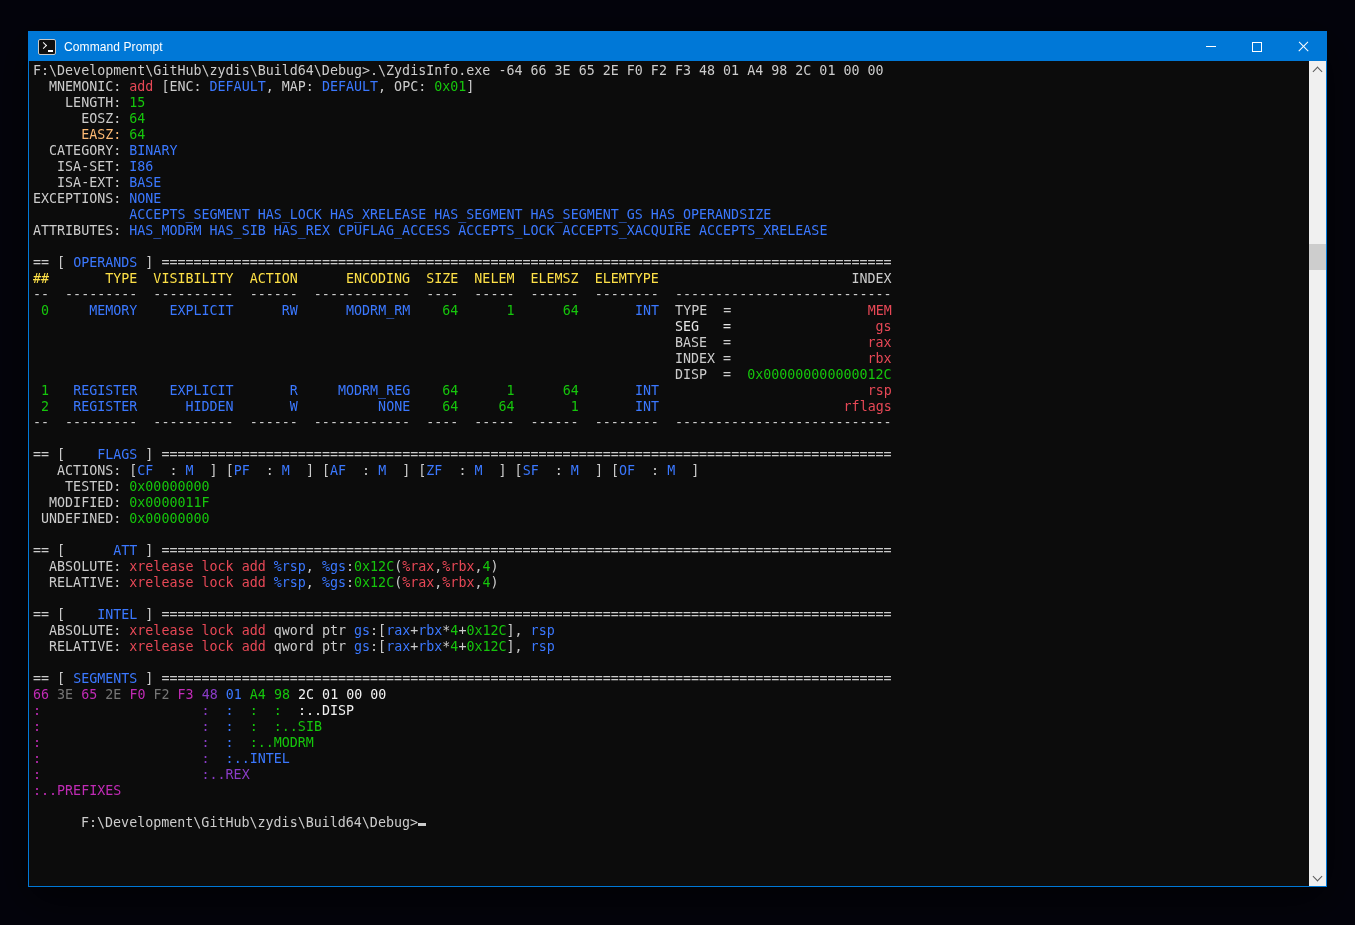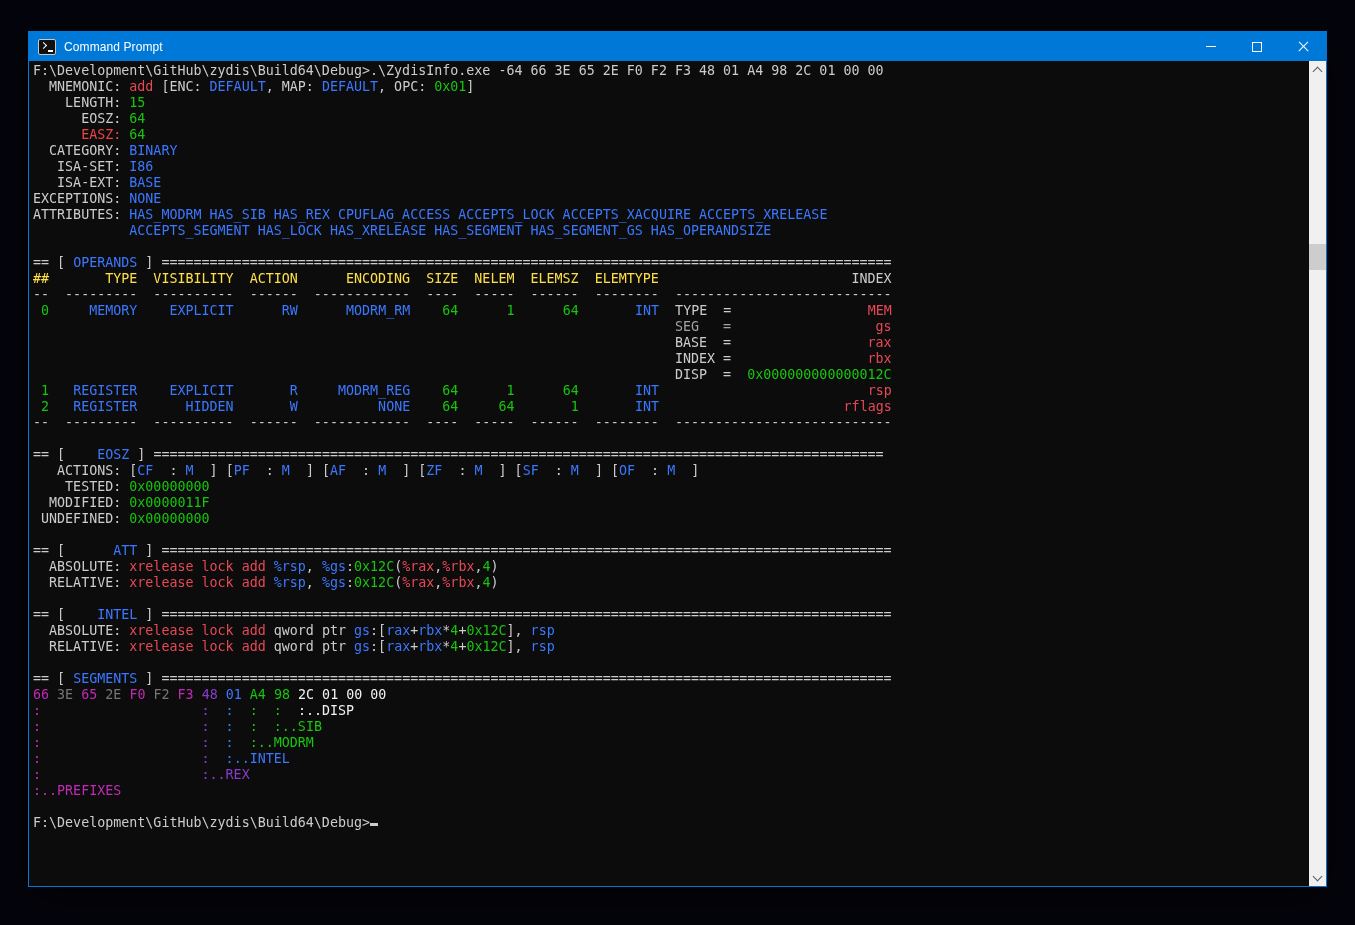--- a/index.html
+++ b/index.html
@@ -83,41 +83,41 @@
         <span class="ico-close"></span>
       </div>
     </div>
   </div>
   <div class="win-body">
     <div class="console">
         <div class="tl"><span style="color: rgb(204, 204, 204);">F:\Development\GitHub\zydis\Build64\Debug&gt;.\ZydisInfo.exe -64 66 3E 65 2E F0 F2 F3 48 01 A4 98 2C 01 00 00</span></div>
         <div class="tl"><span style="color: rgb(204, 204, 204);">  MNEMONIC: </span><span style="color: rgb(231, 72, 86);">add</span><span style="color: rgb(204, 204, 204);"> [ENC: </span><span style="color: rgb(59, 120, 255);">DEFAULT</span><span style="color: rgb(204, 204, 204);">, MAP: </span><span style="color: rgb(59, 120, 255);">DEFAULT</span><span style="color: rgb(204, 204, 204);">, OPC: </span><span style="color: rgb(22, 198, 12);">0x01</span><span style="color: rgb(204, 204, 204);">]</span></div>
         <div class="tl"><span style="color: rgb(204, 204, 204);">    LENGTH: </span><span style="color: rgb(22, 198, 12);">15</span></div>
         <div class="tl"><span style="color: rgb(204, 204, 204);">      EOSZ: </span><span style="color: rgb(22, 198, 12);">64</span></div>
-        <div class="tl"><span style="color: #ef4444;">      EASZ: </span><span style="color: rgb(22, 198, 12);">64</span></div>
+        <div class="tl"><span style="color: #fdba74;">      EASZ: </span><span style="color: rgb(22, 198, 12);">64</span></div>
         <div class="tl"><span style="color: rgb(204, 204, 204);">  CATEGORY: </span><span style="color: rgb(59, 120, 255);">BINARY</span></div>
         <div class="tl"><span style="color: rgb(204, 204, 204);">   ISA-SET: </span><span style="color: rgb(59, 120, 255);">I86</span></div>
         <div class="tl"><span style="color: rgb(204, 204, 204);">   ISA-EXT: </span><span style="color: rgb(59, 120, 255);">BASE</span></div>
         <div class="tl"><span style="color: rgb(204, 204, 204);">EXCEPTIONS: </span><span style="color: rgb(59, 120, 255);">NONE</span></div>
+        <div class="tl"><span style="color: rgb(204, 204, 204);">            </span><span style="color: rgb(59, 120, 255);">ACCEPTS_SEGMENT HAS_LOCK HAS_XRELEASE HAS_SEGMENT HAS_SEGMENT_GS HAS_OPERANDSIZE</span></div>
         <div class="tl"><span style="color: rgb(204, 204, 204);">ATTRIBUTES: </span><span style="color: rgb(59, 120, 255);">HAS_MODRM HAS_SIB HAS_REX CPUFLAG_ACCESS ACCEPTS_LOCK ACCEPTS_XACQUIRE ACCEPTS_XRELEASE</span></div>
-        <div class="tl"><span style="color: rgb(204, 204, 204);">            </span><span style="color: rgb(59, 120, 255);">ACCEPTS_SEGMENT HAS_LOCK HAS_XRELEASE HAS_SEGMENT HAS_SEGMENT_GS HAS_OPERANDSIZE</span></div>
         <div class="tl">&nbsp;</div>
         <div class="tl"><span style="color: rgb(204, 204, 204);">== [ </span><span style="color: rgb(59, 120, 255);">OPERANDS</span><span style="color: rgb(204, 204, 204);"> ] </span><span style="color: rgb(204, 204, 204);">===========================================================================================</span></div>
         <div class="tl"><span style="color: #fde047;">##       TYPE  VISIBILITY  ACTION      ENCODING  SIZE  NELEM  ELEMSZ  ELEMTYPE</span><span style="color: rgb(204, 204, 204);">                        </span><span style="color: rgb(204, 204, 204);">INDEX</span></div>
         <div class="tl"><span style="color: rgb(204, 204, 204);">--  ---------  ----------  ------  ------------  ----  -----  ------  --------  </span><span style="color: rgb(204, 204, 204);">---------------------------</span></div>
         <div class="tl"><span style="color: rgb(204, 204, 204);"> </span><span style="color: rgb(22, 198, 12);">0</span><span style="color: rgb(204, 204, 204);">     </span><span style="color: rgb(59, 120, 255);">MEMORY</span><span style="color: rgb(204, 204, 204);">    </span><span style="color: rgb(59, 120, 255);">EXPLICIT</span><span style="color: rgb(204, 204, 204);">      </span><span style="color: rgb(59, 120, 255);">RW</span><span style="color: rgb(204, 204, 204);">      </span><span style="color: rgb(59, 120, 255);">MODRM_RM</span><span style="color: rgb(204, 204, 204);">    </span><span style="color: rgb(22, 198, 12);">64</span><span style="color: rgb(204, 204, 204);">      </span><span style="color: rgb(22, 198, 12);">1</span><span style="color: rgb(204, 204, 204);">      </span><span style="color: rgb(22, 198, 12);">64</span><span style="color: rgb(204, 204, 204);">       </span><span style="color: rgb(59, 120, 255);">INT</span><span style="color: rgb(204, 204, 204);">  TYPE  =</span><span style="color: rgb(204, 204, 204);">                 </span><span style="color: rgb(231, 72, 86);">MEM</span></div>
-        <div class="tl"><span style="color: rgb(204, 204, 204);">                                                                                </span><span style="color: #a3a3a3;">SEG   =</span><span style="color: rgb(204, 204, 204);">                  </span><span style="color: rgb(231, 72, 86);">gs</span></div>
+        <div class="tl"><span style="color: rgb(204, 204, 204);">                                                                                </span><span style="color: #e5e5e5;">SEG   =</span><span style="color: rgb(204, 204, 204);">                  </span><span style="color: rgb(231, 72, 86);">gs</span></div>
         <div class="tl"><span style="color: rgb(204, 204, 204);">                                                                                </span><span style="color: rgb(204, 204, 204);">BASE  =</span><span style="color: rgb(204, 204, 204);">                 </span><span style="color: rgb(231, 72, 86);">rax</span></div>
         <div class="tl"><span style="color: rgb(204, 204, 204);">                                                                                </span><span style="color: rgb(204, 204, 204);">INDEX =</span><span style="color: rgb(204, 204, 204);">                 </span><span style="color: rgb(231, 72, 86);">rbx</span></div>
         <div class="tl"><span style="color: rgb(204, 204, 204);">                                                                                </span><span style="color: rgb(204, 204, 204);">DISP  =  </span><span style="color: rgb(22, 198, 12);">0x000000000000012C</span></div>
         <div class="tl"><span style="color: rgb(204, 204, 204);"> </span><span style="color: rgb(22, 198, 12);">1</span><span style="color: rgb(204, 204, 204);">   </span><span style="color: rgb(59, 120, 255);">REGISTER</span><span style="color: rgb(204, 204, 204);">    </span><span style="color: rgb(59, 120, 255);">EXPLICIT</span><span style="color: rgb(204, 204, 204);">       </span><span style="color: rgb(59, 120, 255);">R</span><span style="color: rgb(204, 204, 204);">     </span><span style="color: rgb(59, 120, 255);">MODRM_REG</span><span style="color: rgb(204, 204, 204);">    </span><span style="color: rgb(22, 198, 12);">64</span><span style="color: rgb(204, 204, 204);">      </span><span style="color: rgb(22, 198, 12);">1</span><span style="color: rgb(204, 204, 204);">      </span><span style="color: rgb(22, 198, 12);">64</span><span style="color: rgb(204, 204, 204);">       </span><span style="color: rgb(59, 120, 255);">INT</span><span style="color: rgb(204, 204, 204);">                          </span><span style="color: rgb(231, 72, 86);">rsp</span></div>
         <div class="tl"><span style="color: rgb(204, 204, 204);"> </span><span style="color: rgb(22, 198, 12);">2</span><span style="color: rgb(204, 204, 204);">   </span><span style="color: rgb(59, 120, 255);">REGISTER</span><span style="color: rgb(204, 204, 204);">      </span><span style="color: rgb(59, 120, 255);">HIDDEN</span><span style="color: rgb(204, 204, 204);">       </span><span style="color: rgb(59, 120, 255);">W</span><span style="color: rgb(204, 204, 204);">          </span><span style="color: rgb(59, 120, 255);">NONE</span><span style="color: rgb(204, 204, 204);">    </span><span style="color: rgb(22, 198, 12);">64</span><span style="color: rgb(204, 204, 204);">     </span><span style="color: rgb(22, 198, 12);">64</span><span style="color: rgb(204, 204, 204);">       </span><span style="color: rgb(22, 198, 12);">1</span><span style="color: rgb(204, 204, 204);">       </span><span style="color: rgb(59, 120, 255);">INT</span><span style="color: rgb(204, 204, 204);">                       </span><span style="color: rgb(231, 72, 86);">rflags</span></div>
         <div class="tl"><span style="color: rgb(204, 204, 204);">--  ---------  ----------  ------  ------------  ----  -----  ------  --------  </span><span style="color: rgb(204, 204, 204);">---------------------------</span></div>
         <div class="tl">&nbsp;</div>
-        <div class="tl"><span style="color: rgb(204, 204, 204);">== [ </span><span style="color: rgb(59, 120, 255);">   EOSZ</span><span style="color: rgb(204, 204, 204);"> ] </span><span style="color: rgb(204, 204, 204);">===========================================================================================</span></div>
+        <div class="tl"><span style="color: rgb(204, 204, 204);">== [ </span><span style="color: rgb(59, 120, 255);">   FLAGS</span><span style="color: rgb(204, 204, 204);"> ] </span><span style="color: rgb(204, 204, 204);">===========================================================================================</span></div>
         <div class="tl"><span style="color: rgb(204, 204, 204);">   ACTIONS: [</span><span style="color: rgb(59, 120, 255);">CF</span><span style="color: rgb(204, 204, 204);">  : </span><span style="color: rgb(59, 120, 255);">M</span><span style="color: rgb(204, 204, 204);">  ] [</span><span style="color: rgb(59, 120, 255);">PF</span><span style="color: rgb(204, 204, 204);">  : </span><span style="color: rgb(59, 120, 255);">M</span><span style="color: rgb(204, 204, 204);">  ] [</span><span style="color: rgb(59, 120, 255);">AF</span><span style="color: rgb(204, 204, 204);">  : </span><span style="color: rgb(59, 120, 255);">M</span><span style="color: rgb(204, 204, 204);">  ] [</span><span style="color: rgb(59, 120, 255);">ZF</span><span style="color: rgb(204, 204, 204);">  : </span><span style="color: rgb(59, 120, 255);">M</span><span style="color: rgb(204, 204, 204);">  ] [</span><span style="color: rgb(59, 120, 255);">SF</span><span style="color: rgb(204, 204, 204);">  : </span><span style="color: rgb(59, 120, 255);">M</span><span style="color: rgb(204, 204, 204);">  ] [</span><span style="color: rgb(59, 120, 255);">OF</span><span style="color: rgb(204, 204, 204);">  : </span><span style="color: rgb(59, 120, 255);">M</span><span style="color: rgb(204, 204, 204);">  ]</span></div>
         <div class="tl"><span style="color: rgb(204, 204, 204);">    TESTED: </span><span style="color: rgb(22, 198, 12);">0x00000000</span></div>
         <div class="tl"><span style="color: rgb(204, 204, 204);">  MODIFIED: </span><span style="color: rgb(22, 198, 12);">0x0000011F</span></div>
         <div class="tl"><span style="color: rgb(204, 204, 204);"> UNDEFINED: </span><span style="color: rgb(22, 198, 12);">0x00000000</span></div>
         <div class="tl">&nbsp;</div>
         <div class="tl"><span style="color: rgb(204, 204, 204);">== [ </span><span style="color: rgb(59, 120, 255);">     ATT</span><span style="color: rgb(204, 204, 204);"> ] </span><span style="color: rgb(204, 204, 204);">===========================================================================================</span></div>
         <div class="tl"><span style="color: rgb(204, 204, 204);">  ABSOLUTE: </span><span style="color: rgb(231, 72, 86);">xrelease lock add</span><span style="color: rgb(204, 204, 204);"> </span><span style="color: rgb(59, 120, 255);">%rsp</span><span style="color: rgb(204, 204, 204);">, </span><span style="color: rgb(59, 120, 255);">%gs</span><span style="color: rgb(204, 204, 204);">:</span><span style="color: rgb(22, 198, 12);">0x12C</span><span style="color: rgb(204, 204, 204);">(</span><span style="color: rgb(231, 72, 86);">%rax</span><span style="color: rgb(204, 204, 204);">,</span><span style="color: rgb(231, 72, 86);">%rbx</span><span style="color: rgb(204, 204, 204);">,</span><span style="color: rgb(22, 198, 12);">4</span><span style="color: rgb(204, 204, 204);">)</span></div>
         <div class="tl"><span style="color: rgb(204, 204, 204);">  RELATIVE: </span><span style="color: rgb(231, 72, 86);">xrelease lock add</span><span style="color: rgb(204, 204, 204);"> </span><span style="color: rgb(59, 120, 255);">%rsp</span><span style="color: rgb(204, 204, 204);">, </span><span style="color: rgb(59, 120, 255);">%gs</span><span style="color: rgb(204, 204, 204);">:</span><span style="color: rgb(22, 198, 12);">0x12C</span><span style="color: rgb(204, 204, 204);">(</span><span style="color: rgb(231, 72, 86);">%rax</span><span style="color: rgb(204, 204, 204);">,</span><span style="color: rgb(231, 72, 86);">%rbx</span><span style="color: rgb(204, 204, 204);">,</span><span style="color: rgb(22, 198, 12);">4</span><span style="color: rgb(204, 204, 204);">)</span></div>
         <div class="tl">&nbsp;</div>
         <div class="tl"><span style="color: rgb(204, 204, 204);">== [ </span><span style="color: rgb(59, 120, 255);">   INTEL</span><span style="color: rgb(204, 204, 204);"> ] </span><span style="color: rgb(204, 204, 204);">===========================================================================================</span></div>
@@ -126,21 +126,21 @@
         <div class="tl">&nbsp;</div>
         <div class="tl"><span style="color: rgb(204, 204, 204);">== [ </span><span style="color: rgb(59, 120, 255);">SEGMENTS</span><span style="color: rgb(204, 204, 204);"> ] </span><span style="color: rgb(204, 204, 204);">===========================================================================================</span></div>
         <div class="tl"><span style="color: rgb(192, 43, 181);">66</span><span style="color: rgb(204, 204, 204);"> </span><span style="color: rgb(118, 118, 118);">3E</span><span style="color: rgb(204, 204, 204);"> </span><span style="color: rgb(192, 43, 181);">65</span><span style="color: rgb(204, 204, 204);"> </span><span style="color: rgb(118, 118, 118);">2E</span><span style="color: rgb(204, 204, 204);"> </span><span style="color: rgb(192, 43, 181);">F0</span><span style="color: rgb(204, 204, 204);"> </span><span style="color: rgb(118, 118, 118);">F2</span><span style="color: rgb(204, 204, 204);"> </span><span style="color: rgb(192, 43, 181);">F3</span><span style="color: rgb(204, 204, 204);"> </span><span style="color: rgb(138, 60, 200);">48</span><span style="color: rgb(204, 204, 204);"> </span><span style="color: rgb(59, 120, 255);">01</span><span style="color: rgb(204, 204, 204);"> </span><span style="color: rgb(22, 198, 12);">A4</span><span style="color: rgb(204, 204, 204);"> </span><span style="color: rgb(22, 198, 12);">98</span><span style="color: rgb(204, 204, 204);"> </span><span style="color: rgb(242, 242, 242);">2C 01 00 00</span></div>
         <div class="tl"><span style="color: rgb(192, 43, 181);">:</span><span style="color: rgb(204, 204, 204);">                    </span><span style="color: rgb(138, 60, 200);">:</span><span style="color: rgb(204, 204, 204);">  </span><span style="color: rgb(59, 120, 255);">:</span><span style="color: rgb(204, 204, 204);">  </span><span style="color: rgb(22, 198, 12);">:</span><span style="color: rgb(204, 204, 204);">  </span><span style="color: rgb(22, 198, 12);">:</span><span style="color: rgb(204, 204, 204);">  </span><span style="color: rgb(242, 242, 242);">:..DISP</span></div>
         <div class="tl"><span style="color: rgb(192, 43, 181);">:</span><span style="color: rgb(204, 204, 204);">                    </span><span style="color: rgb(138, 60, 200);">:</span><span style="color: rgb(204, 204, 204);">  </span><span style="color: rgb(59, 120, 255);">:</span><span style="color: rgb(204, 204, 204);">  </span><span style="color: rgb(22, 198, 12);">:</span><span style="color: rgb(204, 204, 204);">  </span><span style="color: rgb(22, 198, 12);">:..SIB</span></div>
         <div class="tl"><span style="color: rgb(192, 43, 181);">:</span><span style="color: rgb(204, 204, 204);">                    </span><span style="color: rgb(138, 60, 200);">:</span><span style="color: rgb(204, 204, 204);">  </span><span style="color: rgb(59, 120, 255);">:</span><span style="color: rgb(204, 204, 204);">  </span><span style="color: rgb(22, 198, 12);">:..MODRM</span></div>
         <div class="tl"><span style="color: rgb(192, 43, 181);">:</span><span style="color: rgb(204, 204, 204);">                    </span><span style="color: rgb(138, 60, 200);">:</span><span style="color: rgb(204, 204, 204);">  </span><span style="color: rgb(59, 120, 255);">:..INTEL</span></div>
         <div class="tl"><span style="color: rgb(192, 43, 181);">:</span><span style="color: rgb(204, 204, 204);">                    </span><span style="color: rgb(138, 60, 200);">:..REX</span></div>
         <div class="tl"><span style="color: rgb(192, 43, 181);">:..PREFIXES</span></div>
         <div class="tl">&nbsp;</div>
-        <div class="tl"><span style="color: rgb(204, 204, 204);">F:\Development\GitHub\zydis\Build64\Debug&gt;</span><span class="cursor"></span></div>
+        <div class="tl"><span style="color: rgb(204, 204, 204); margin-left: 48px;">F:\Development\GitHub\zydis\Build64\Debug&gt;</span><span class="cursor"></span></div>
       </div>
     <div class="scrollbar">
       <div class="sb-btn up">
         <span class="chev up"></span>
       </div>
       <div class="sb-thumb"></div>
       <div class="sb-btn down">
         <span class="chev down"></span>
       </div>
     </div>

